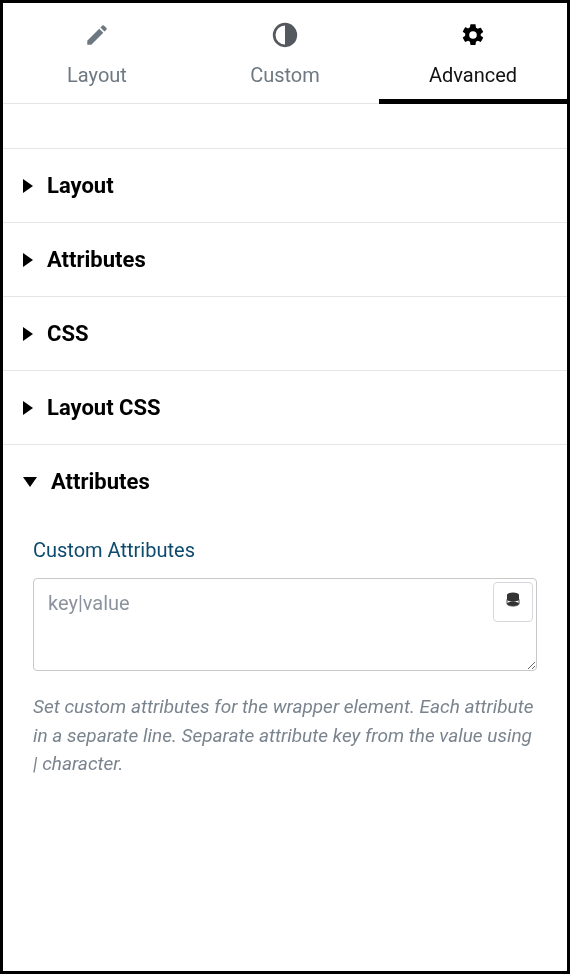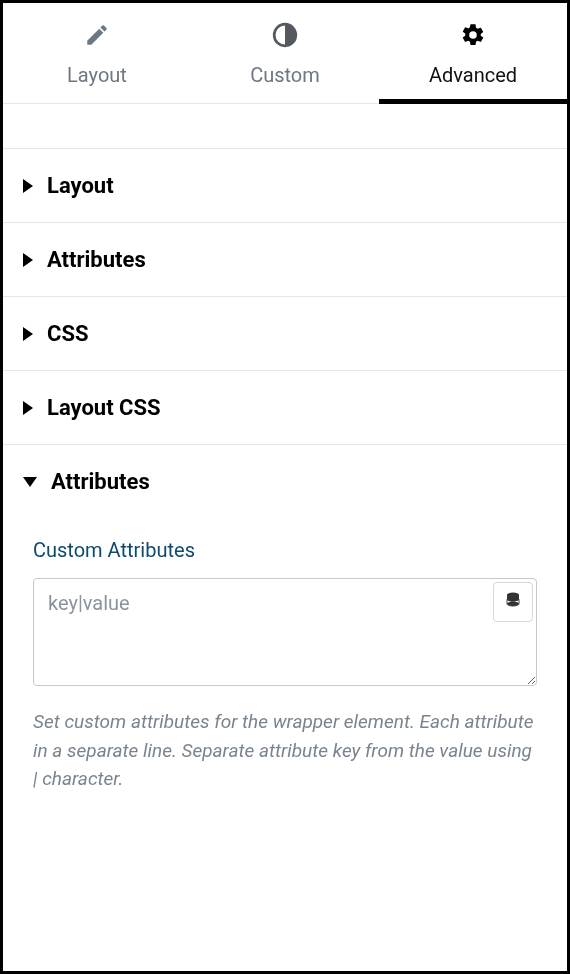--- a/index.html
+++ b/index.html
@@ -91,21 +91,21 @@
       font-size: 20px;
       color: #0c4a6e;
       margin-bottom: 16px;
     }
     .textarea-wrap {
       position: relative;
       width: 100%;
     }
     textarea.attr-input {
       width: 100%;
-      height: 108px;
+      height: 93px;
       border: 1px solid #c9c9c9;
       border-radius: 4px;
       padding: 12px 50px 12px 14px;
       font-size: 20px;
       font-family: inherit;
       color: #333;
       resize: both;
     }
     textarea.attr-input::placeholder {
       color: #8b949e;

